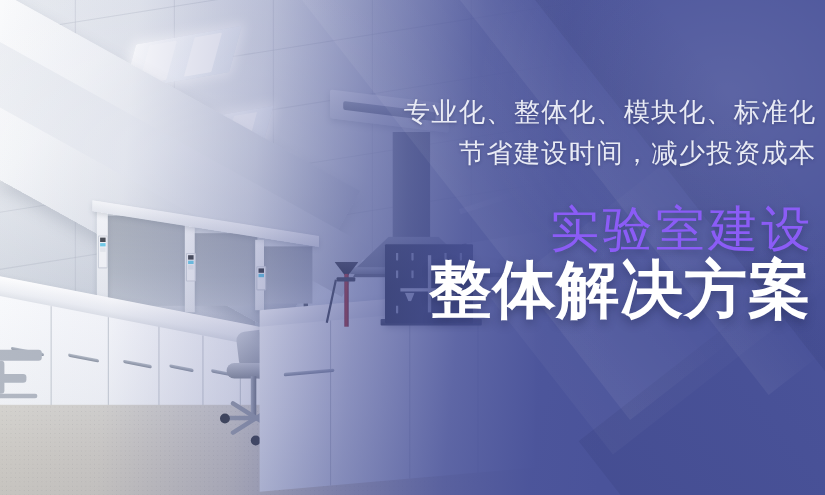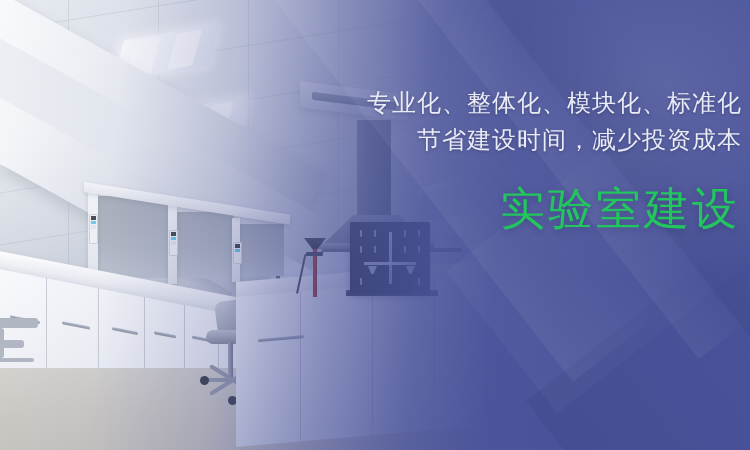--- a/index.html
+++ b/index.html
@@ -206,21 +206,21 @@
     font-size:24px;line-height:1;letter-spacing:1px;
     font-weight:400;
     text-shadow:0 1px 3px rgba(25,30,70,.35);
     white-space:nowrap;
   }
   .subline.one{top:91px;}
   .subline.two{top:128px;}
 
   .headline-light{
     position:absolute;right:10px;top:186px;
-    color:#22c55e;font-size:45px;line-height:1;
+    color:#8b5cf6;font-size:45px;line-height:1;
     font-weight:300;letter-spacing:3px;white-space:nowrap;
     text-shadow:0 2px 6px rgba(25,30,70,.30);
   }
   .headline-bold{
     position:absolute;right:12px;top:236px;
     color:#ffffff;font-size:57px;line-height:1;
     font-weight:700;letter-spacing:1px;white-space:nowrap;
     text-shadow:0 3px 9px rgba(20,25,60,.38);
   }
 
@@ -409,16 +409,17 @@
   <div class="glow"></div>
 
   <div class="content">
 
     <div class="subline one">专业化、整体化、模块化、标准化</div>
 
     <div class="subline two">节省建设时间，减少投资成本</div>
 
     <div class="headline-light">实验室建设</div>
 
+    <div class="headline-bold">整体解决方案</div>
 
 
   </div>
 </div>
 
 </body></html>

